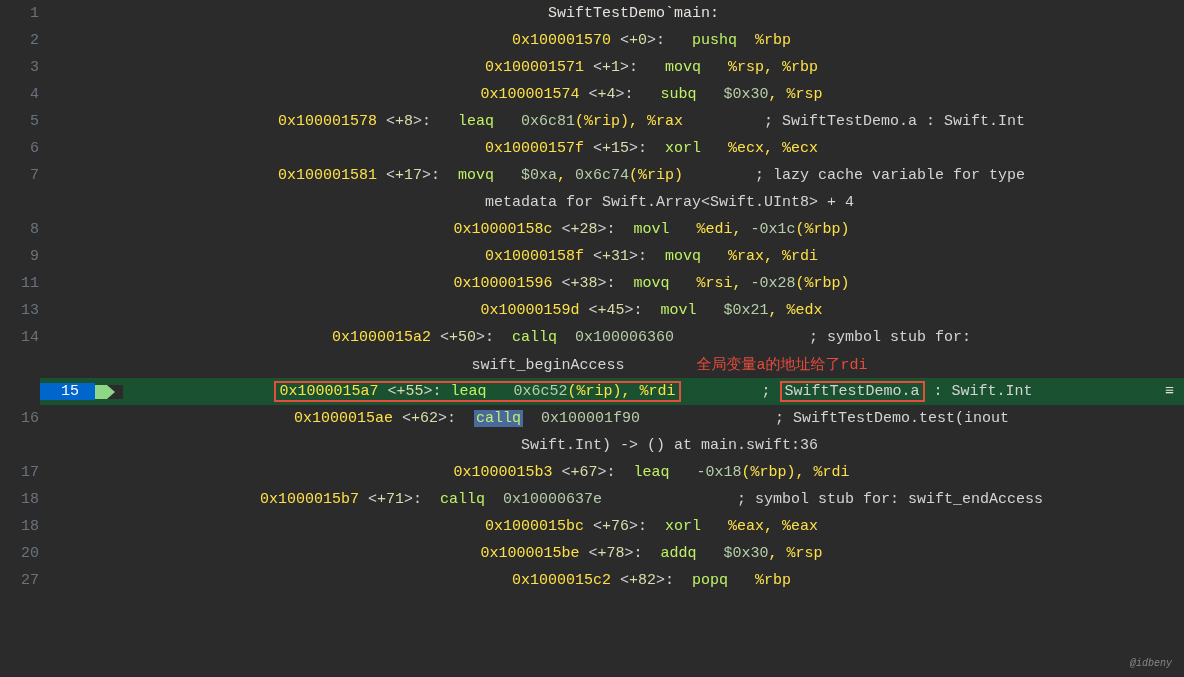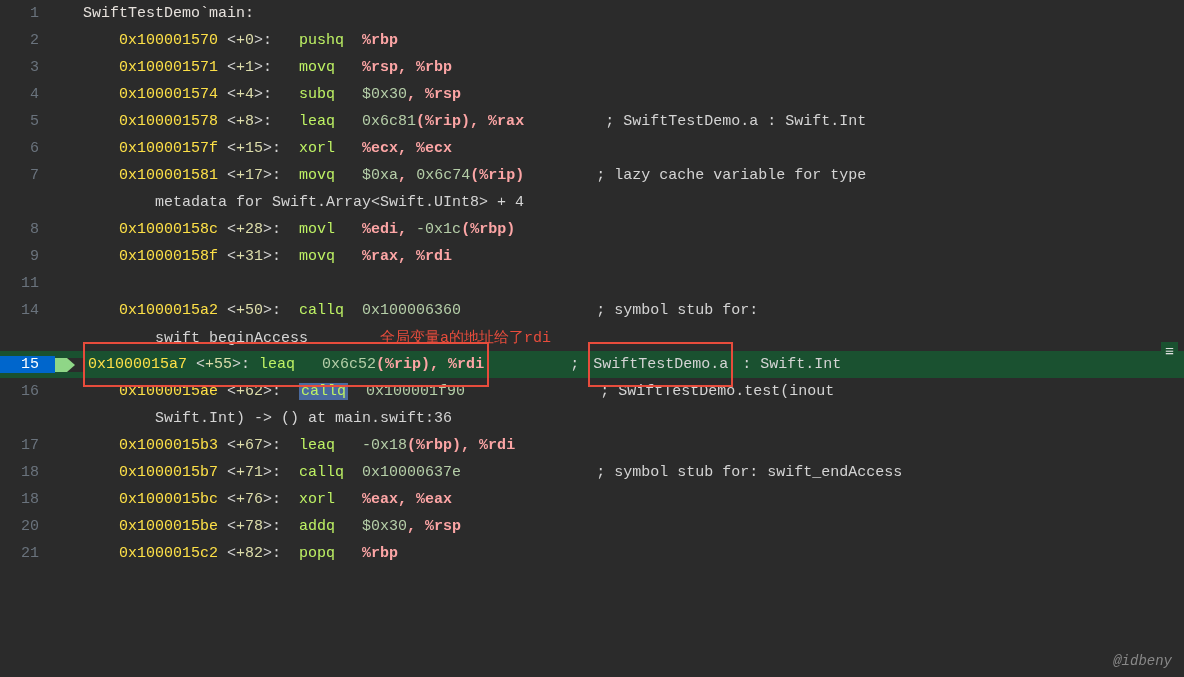--- a/index.html
+++ b/index.html
@@ -31,61 +31,63 @@
       flex-shrink: 0;
     }
     .gutter-arrow {
       width: 28px;
       flex-shrink: 0;
       color: #d4d4d4;
       text-align: left;
     }
     .code {
       flex: 1;
+      text-align: center;
     }
     .label { color: #e6e1dc; }
     .addr { color: #fde047; }
     .offset-br { color: #d4d4d4; }
     .offset-num { color: #dcdcaa; }
     .mnem { color: #bef264; }
     .hex { color: #b5cea8; }
-    .reg { color: #fca5a5; font-weight: bold; }
+    .reg { color: #fde047; }
     .comment { color: #d4d4d4; }
     .red-text { color: #e74c3c; font-weight: 500; }
     .highlight-line {
       background: #1a5130;
       position: relative;
+      margin-left: 40px;
     }
     .highlight-line .line-no {
       background: #0066cc;
       color: #fff;
     }
     .bp-arrow {
       width: 28px;
       flex-shrink: 0;
       background: #2b2b2b;
       display: flex;
       align-items: center;
       justify-content: flex-start;
     }
     .red-box {
       border: 2px solid #e74c3c;
-      padding: 12px 3px;
+      padding: 0 3px;
       display: inline-block;
     }
     .callq-hl {
       background: #4a6a9e;
       padding: 0 2px;
     }
     .watermark {
       position: absolute;
       bottom: 8px;
       right: 12px;
       color: #888;
-      font-size: 14px;
+      font-size: 10px;
       font-style: italic;
     }
     .menu-icon {
       position: absolute;
       right: 6px;
       color: #e0e0e0;
       background: #1a5130;
       padding: 2px 4px;
     }
   </style>
@@ -96,27 +98,28 @@
     <div class="line"><div class="line-no">1</div><div class="gutter-arrow"></div><div class="code"><span class="label">SwiftTestDemo`main:</span></div></div>
     <div class="line"><div class="line-no">2</div><div class="gutter-arrow"></div><div class="code"><span class="addr">    0x100001570 </span><span class="offset-br">&lt;</span><span class="offset-num">+0</span><span class="offset-br">&gt;:   </span><span class="mnem">pushq  </span><span class="reg">%rbp</span></div></div>
     <div class="line"><div class="line-no">3</div><div class="gutter-arrow"></div><div class="code"><span class="addr">    0x100001571 </span><span class="offset-br">&lt;</span><span class="offset-num">+1</span><span class="offset-br">&gt;:   </span><span class="mnem">movq   </span><span class="reg">%rsp, %rbp</span></div></div>
     <div class="line"><div class="line-no">4</div><div class="gutter-arrow"></div><div class="code"><span class="addr">    0x100001574 </span><span class="offset-br">&lt;</span><span class="offset-num">+4</span><span class="offset-br">&gt;:   </span><span class="mnem">subq   </span><span class="hex">$0x30</span><span class="reg">, %rsp</span></div></div>
     <div class="line"><div class="line-no">5</div><div class="gutter-arrow"></div><div class="code"><span class="addr">    0x100001578 </span><span class="offset-br">&lt;</span><span class="offset-num">+8</span><span class="offset-br">&gt;:   </span><span class="mnem">leaq   </span><span class="hex">0x6c81</span><span class="reg">(%rip), %rax         </span><span class="comment">; SwiftTestDemo.a : Swift.Int</span></div></div>
     <div class="line"><div class="line-no">6</div><div class="gutter-arrow"></div><div class="code"><span class="addr">    0x10000157f </span><span class="offset-br">&lt;</span><span class="offset-num">+15</span><span class="offset-br">&gt;:  </span><span class="mnem">xorl   </span><span class="reg">%ecx, %ecx</span></div></div>
     <div class="line"><div class="line-no">7</div><div class="gutter-arrow"></div><div class="code"><span class="addr">    0x100001581 </span><span class="offset-br">&lt;</span><span class="offset-num">+17</span><span class="offset-br">&gt;:  </span><span class="mnem">movq   </span><span class="hex">$0xa</span><span class="reg">, </span><span class="hex">0x6c74</span><span class="reg">(%rip)        </span><span class="comment">; lazy cache variable for type</span></div></div>
     <div class="line"><div class="line-no"></div><div class="gutter-arrow"></div><div class="code"><span class="comment">        metadata for Swift.Array&lt;Swift.UInt8&gt; + 4</span></div></div>
     <div class="line"><div class="line-no">8</div><div class="gutter-arrow"></div><div class="code"><span class="addr">    0x10000158c </span><span class="offset-br">&lt;</span><span class="offset-num">+28</span><span class="offset-br">&gt;:  </span><span class="mnem">movl   </span><span class="reg">%edi, </span><span class="hex">-0x1c</span><span class="reg">(%rbp)</span></div></div>
     <div class="line"><div class="line-no">9</div><div class="gutter-arrow"></div><div class="code"><span class="addr">    0x10000158f </span><span class="offset-br">&lt;</span><span class="offset-num">+31</span><span class="offset-br">&gt;:  </span><span class="mnem">movq   </span><span class="reg">%rax, %rdi</span></div></div>
-    <div class="line"><div class="line-no">11</div><div class="gutter-arrow"></div></div>
+    <div class="line"><div class="line-no">11</div><div class="gutter-arrow"></div><div class="code"><span class="addr">    0x100001596 </span><span class="offset-br">&lt;</span><span class="offset-num">+38</span><span class="offset-br">&gt;:  </span><span class="mnem">movq   </span><span class="reg">%rsi, </span><span class="hex">-0x28</span><span class="reg">(%rbp)</span></div></div>
+    <div class="line"><div class="line-no">13</div><div class="gutter-arrow"></div><div class="code"><span class="addr">    0x10000159d </span><span class="offset-br">&lt;</span><span class="offset-num">+45</span><span class="offset-br">&gt;:  </span><span class="mnem">movl   </span><span class="hex">$0x21</span><span class="reg">, %edx</span></div></div>
     <div class="line"><div class="line-no">14</div><div class="gutter-arrow"></div><div class="code"><span class="addr">    0x1000015a2 </span><span class="offset-br">&lt;</span><span class="offset-num">+50</span><span class="offset-br">&gt;:  </span><span class="mnem">callq  </span><span class="hex">0x100006360               </span><span class="comment">; symbol stub for:</span></div></div>
     <div class="line"><div class="line-no"></div><div class="gutter-arrow"></div><div class="code"><span class="comment">        swift_beginAccess        </span><span class="red-text">全局变量a的地址给了rdi</span></div></div>
     <div class="line highlight-line"><div class="line-no">15</div><div class="bp-arrow"><svg width="20" height="14" viewBox="0 0 20 14">
           <polygon points="0,0 12,0 20,7 12,14 0,14" fill="#8fd687"></polygon>
         </svg></div><div class="code"><span class="red-box"><span class="addr">0x1000015a7 </span><span class="offset-br">&lt;</span><span class="offset-num">+55</span><span class="offset-br">&gt;: </span><span class="mnem">leaq   </span><span class="hex">0x6c52</span><span class="reg">(%rip), %rdi</span></span><span class="reg">         </span><span class="comment">; </span><span class="red-box"><span class="comment">SwiftTestDemo.a</span></span><span class="comment"> : Swift.Int</span><span class="menu-icon">≡</span></div></div>
     <div class="line"><div class="line-no">16</div><div class="gutter-arrow"></div><div class="code"><span class="addr">    0x1000015ae </span><span class="offset-br">&lt;</span><span class="offset-num">+62</span><span class="offset-br">&gt;:  </span><span class="mnem callq-hl">callq</span><span class="mnem">  </span><span class="hex">0x100001f90               </span><span class="comment">; SwiftTestDemo.test(inout</span></div></div>
     <div class="line"><div class="line-no"></div><div class="gutter-arrow"></div><div class="code"><span class="comment">        Swift.Int) -&gt; () at main.swift:36</span></div></div>
     <div class="line"><div class="line-no">17</div><div class="gutter-arrow"></div><div class="code"><span class="addr">    0x1000015b3 </span><span class="offset-br">&lt;</span><span class="offset-num">+67</span><span class="offset-br">&gt;:  </span><span class="mnem">leaq   </span><span class="hex">-0x18</span><span class="reg">(%rbp), %rdi</span></div></div>
     <div class="line"><div class="line-no">18</div><div class="gutter-arrow"></div><div class="code"><span class="addr">    0x1000015b7 </span><span class="offset-br">&lt;</span><span class="offset-num">+71</span><span class="offset-br">&gt;:  </span><span class="mnem">callq  </span><span class="hex">0x10000637e               </span><span class="comment">; symbol stub for: swift_endAccess</span></div></div>
     <div class="line"><div class="line-no">18</div><div class="gutter-arrow"></div><div class="code"><span class="addr">    0x1000015bc </span><span class="offset-br">&lt;</span><span class="offset-num">+76</span><span class="offset-br">&gt;:  </span><span class="mnem">xorl   </span><span class="reg">%eax, %eax</span></div></div>
     <div class="line"><div class="line-no">20</div><div class="gutter-arrow"></div><div class="code"><span class="addr">    0x1000015be </span><span class="offset-br">&lt;</span><span class="offset-num">+78</span><span class="offset-br">&gt;:  </span><span class="mnem">addq   </span><span class="hex">$0x30</span><span class="reg">, %rsp</span></div></div>
-    <div class="line"><div class="line-no">21</div><div class="gutter-arrow"></div><div class="code"><span class="addr">    0x1000015c2 </span><span class="offset-br">&lt;</span><span class="offset-num">+82</span><span class="offset-br">&gt;:  </span><span class="mnem">popq   </span><span class="reg">%rbp</span></div></div>
+    <div class="line"><div class="line-no">27</div><div class="gutter-arrow"></div><div class="code"><span class="addr">    0x1000015c2 </span><span class="offset-br">&lt;</span><span class="offset-num">+82</span><span class="offset-br">&gt;:  </span><span class="mnem">popq   </span><span class="reg">%rbp</span></div></div>
   </div>
 <div class="watermark">@idbeny</div>
 
 </body></html>

